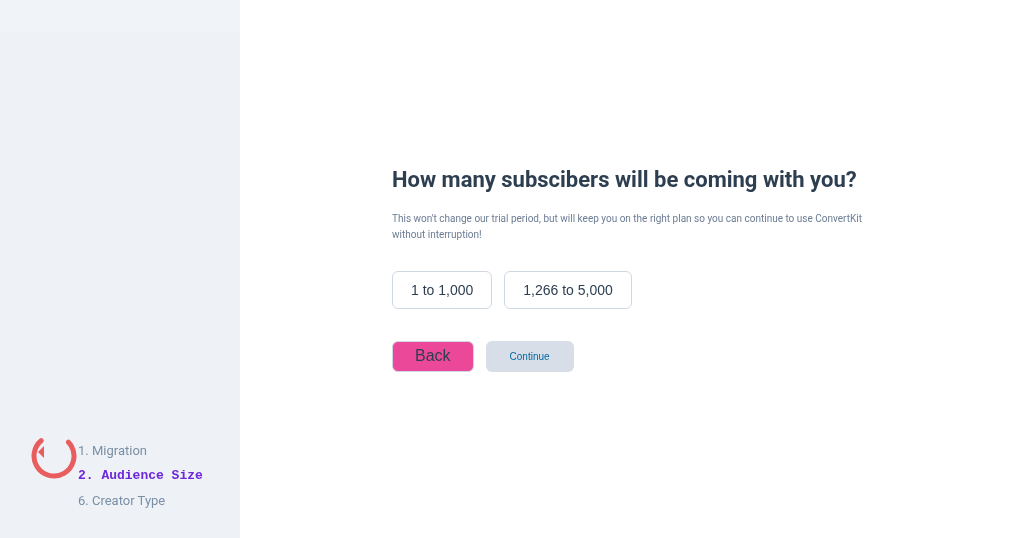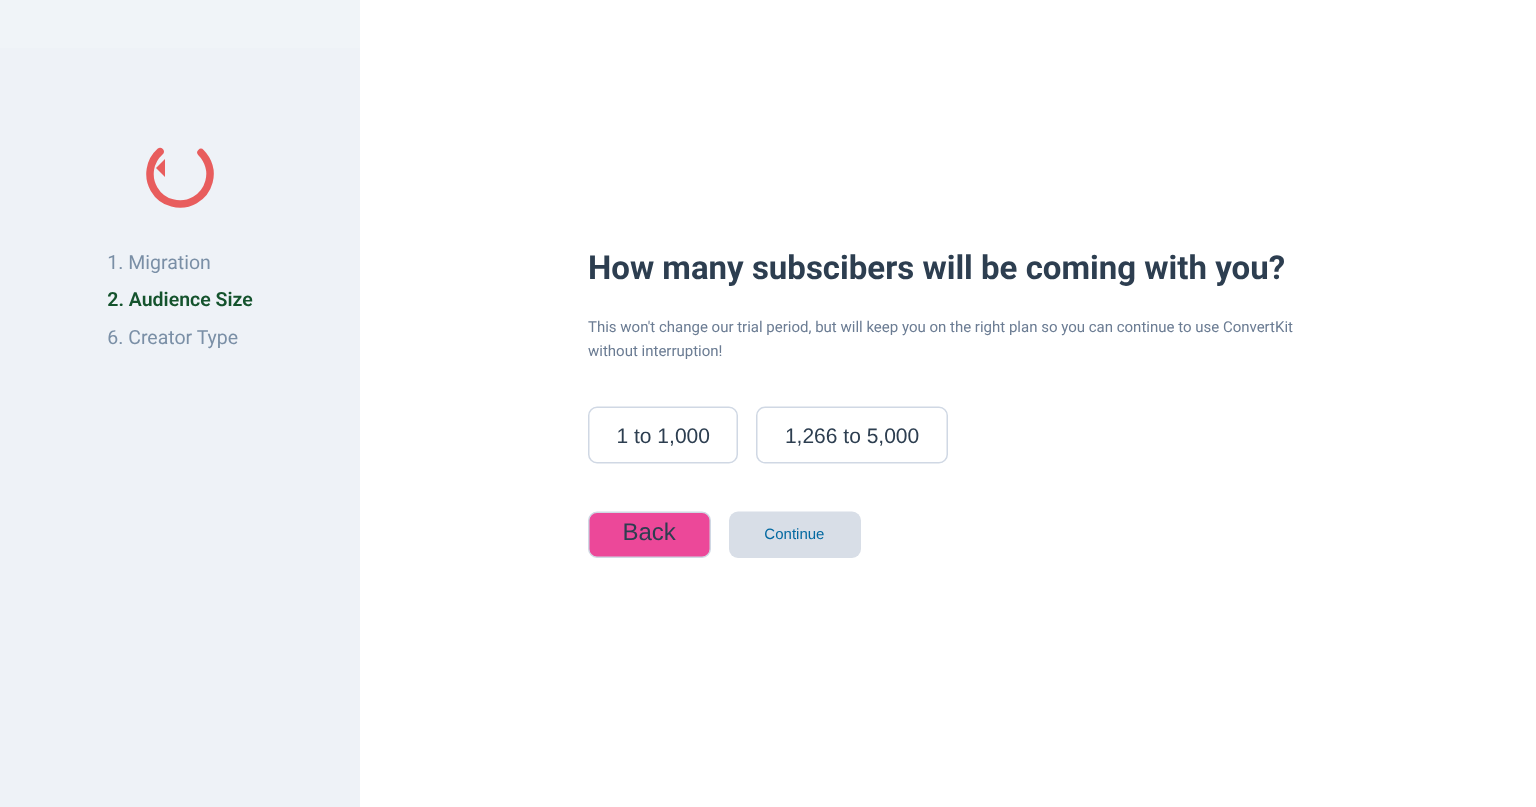--- a/index.html
+++ b/index.html
@@ -11,22 +11,22 @@
       width: 1024px;
       overflow: hidden;
     }
 
     
     .sidebar {
       width: 240px;
       min-width: 240px;
       background: #eef2f7;
       display: flex;
-      flex-direction: column;
-      align-items: center;
+      flex-direction: row;
+      align-items: flex-end;
       padding: 60px 30px 30px 30px;
       margin-top: 32px;
     }
 
     .sidebar-icon {
       width: 48px;
       height: 48px;
       margin-bottom: 28px;
     }
 
@@ -41,22 +41,23 @@
       gap: 10px;
     }
 
     .sidebar-nav-item {
       font-size: 13px;
       color: #7a8fa6;
       cursor: default;
     }
 
     .sidebar-nav-item.active {
-      color: #14532d;
+      color: #6d28d9;
       font-weight: 600;
+      font-family: Liberation Mono, monospace;
     }
 
     
     .main {
       flex: 1;
       background: #ffffff;
       display: flex;
       align-items: center;
       justify-content: center;
       padding: 40px 60px;

